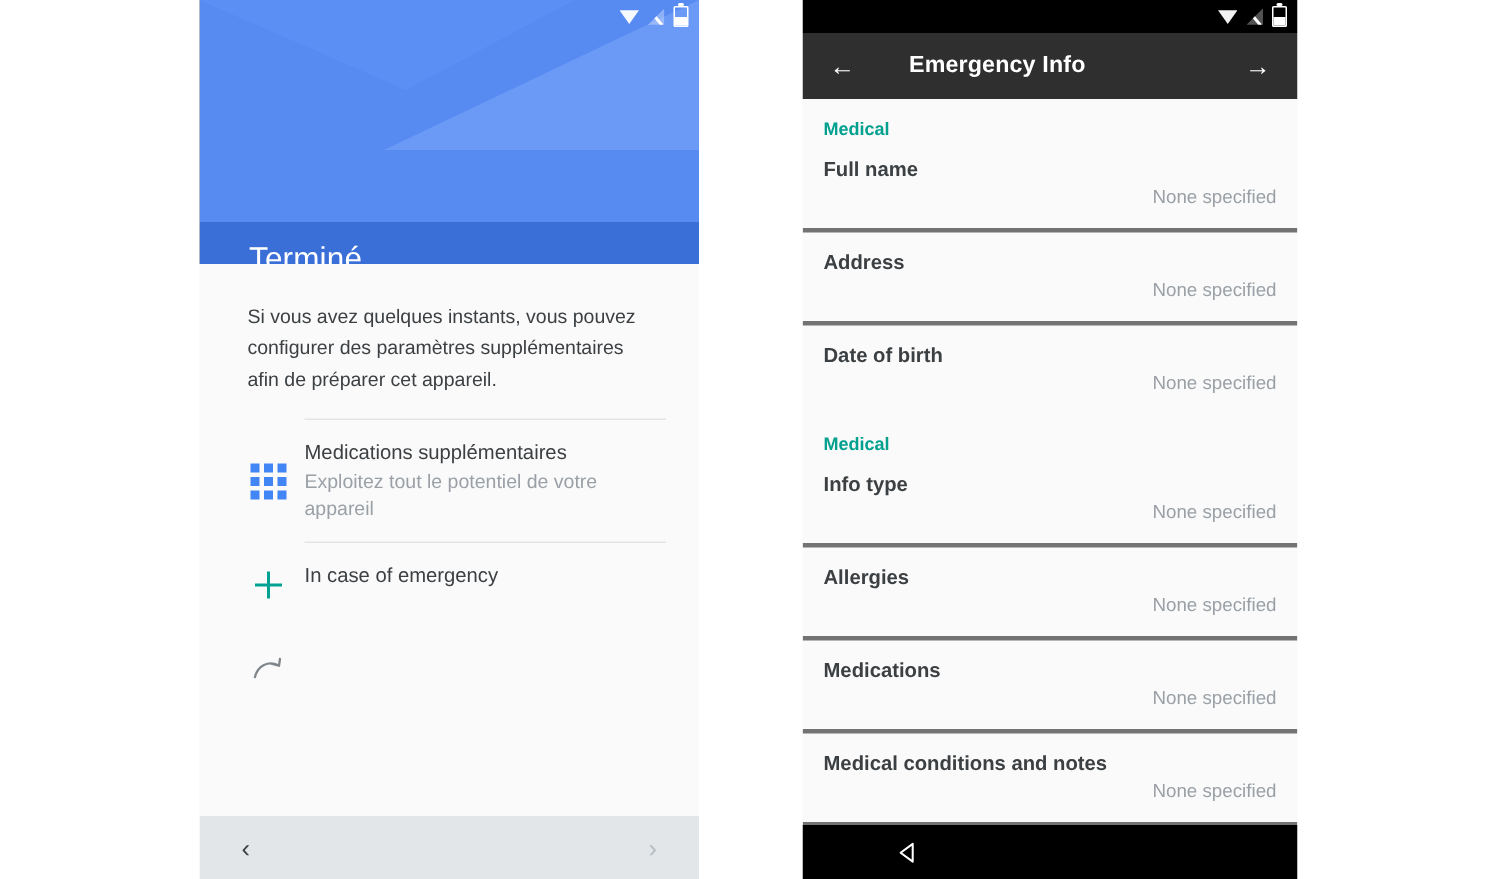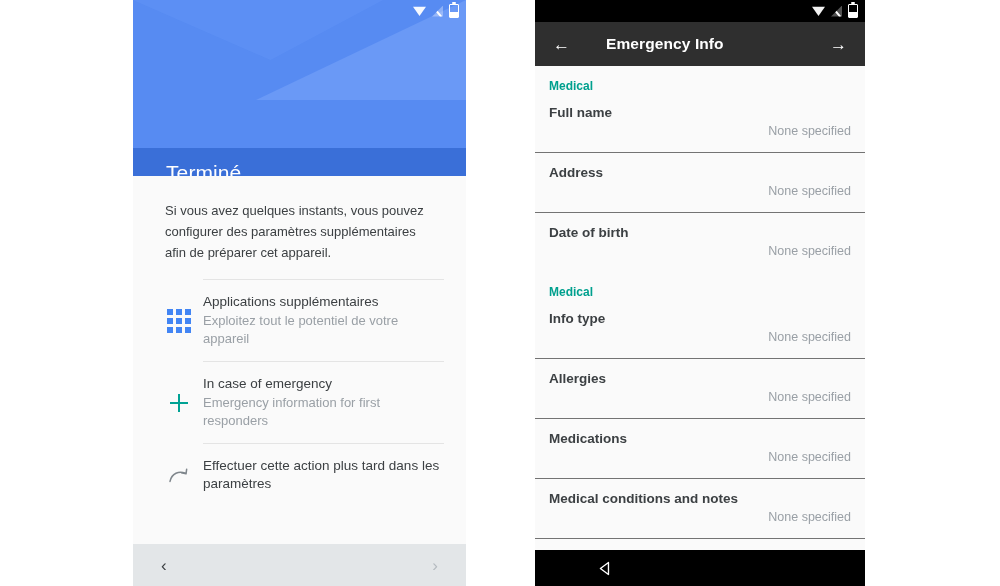--- a/index.html
+++ b/index.html
@@ -226,21 +226,21 @@
     overflow: hidden;
   }
   .section-head {
     color: #00a08e;
     font-size: 12px;
     font-weight: bold;
     padding: 13px 14px 0 14px;
   }
   .info-row {
     padding: 11px 14px 12px 14px;
-    border-bottom: 1px solid #737373;
+    border-bottom: 3px solid #737373;
   }
   .info-row.no-rule { border-bottom: none; }
   .info-label {
     color: #3c4043;
     font-size: 13.5px;
     font-weight: bold;
     line-height: 18px;
   }
   .info-value {
     color: #9aa0a6;
@@ -295,45 +295,41 @@
             <i></i>
             <i></i>
             <i></i>
             <i></i>
             <i></i>
             <i></i>
             <i></i>
         </span>
       </div>
       <div class="opt-body">
-        <div class="opt-title">Applications supplémentaires</div>
+        <div class="opt-title">Medications supplémentaires</div>
         <div class="opt-sub">Exploitez tout le potentiel de votre appareil</div>
       </div>
     </div>
 
     <div class="opt-row">
       <div class="opt-icon">
         <span class="plus-icon"></span>
       </div>
       <div class="opt-body">
         <div class="opt-title">In case of emergency</div>
-        <div class="opt-sub">Emergency information for first responders</div>
       </div>
     </div>
 
     <div class="opt-row">
       <div class="opt-icon">
         <svg class="later-icon" viewBox="0 0 24 20" fill="none" stroke="#7f868c" stroke-width="1.7">
           <path d="M2 16 C4 7, 12 4, 19 7" stroke-linecap="round"></path>
           <path d="M20.5 2.5 L19.8 7.6 L14.8 6.3" stroke-linecap="round" stroke-linejoin="round"></path>
         </svg>
       </div>
-      <div class="opt-body">
-        <div class="opt-title">Effectuer cette action plus tard dans les paramètres</div>
-      </div>
     </div>
 
   </div>
 
   <div class="navbar-left">
     <span class="nav-chev back">‹</span>
     <span class="nav-chev fwd">›</span>
   </div>
 
 </div>

